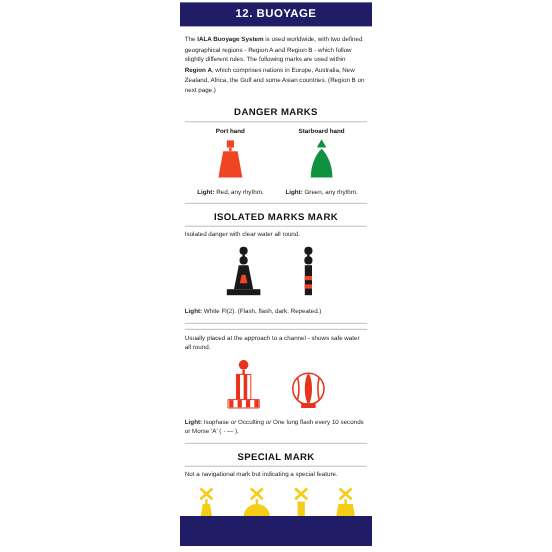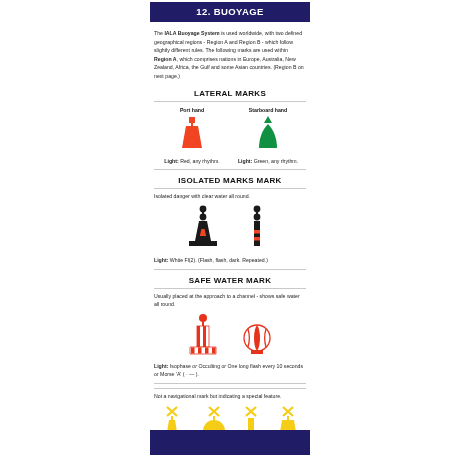--- a/index.html
+++ b/index.html
@@ -157,21 +157,21 @@
 <div id="page">
 
   <div id="card">
 
     <div class="title-bar">12. BUOYAGE</div>
 
     <div class="intro">
       <span>The </span><b>IALA Buoyage System</b><span> is used worldwide, with two defined geographical regions - Region A and Region B - which follow slightly different rules. The following marks are used within </span><b>Region A</b><span>, which comprises nations in Europe, Australia, New Zealand, Africa, the Gulf and some Asian countries. (Region B on next page.)</span>
     </div>
 
-    <div class="section-head">LATERAL MARKS</div>
+    <div class="section-head">DANGER MARKS</div>
     <div class="rule"></div>
 
     <div class="lateral-row">
 
       <div class="lateral-col">
         <div class="mark-label">Port hand</div>
         <div class="mark-art">
           <svg width="40" height="40" viewBox="0 0 40 40">
 
             <rect x="17" y="2" width="6" height="6" fill="#f04423"></rect>
@@ -240,21 +240,20 @@
           </svg>
         </div>
       </div>
     </div>
 
     <div class="light-line">
       <b>Light:</b><span> White Fl(2). (Flash, flash, dark. Repeated.)</span>
     </div>
 
     <div class="rule-top"></div>
-    <div class="section-head">SAFE WATER MARK</div>
     <div class="rule"></div>
 
     <div class="subtext">Usually placed at the approach to a channel - shows safe water all round.</div>
 
     <div class="marks-row">
       <div class="mark-cell">
         <div class="mark-art">
           <svg width="46" height="44" viewBox="0 0 46 44">
 
             <circle cx="23" cy="5" r="4" fill="#e8331c"></circle>
@@ -291,20 +290,21 @@
           </svg>
         </div>
       </div>
     </div>
 
     <div class="light-line">
       <b>Light:</b><span> Isophase </span><i>or</i><span> Occulting </span><i>or</i><span> One long flash every 10 seconds or Morse 'A' ( · — ).</span>
     </div>
 
     <div class="rule-top"></div>
+    <div class="section-head">SPECIAL MARK</div>
     <div class="rule"></div>
 
     <div class="subtext">Not a navigational mark but indicating a special feature.</div>
 
     <div class="marks-row">
 
       <div class="mark-cell">
         <div class="mark-art">
           <svg width="34" height="44" viewBox="0 0 34 44">
             <g stroke="#f5cc16" stroke-width="2.2" fill="none">

